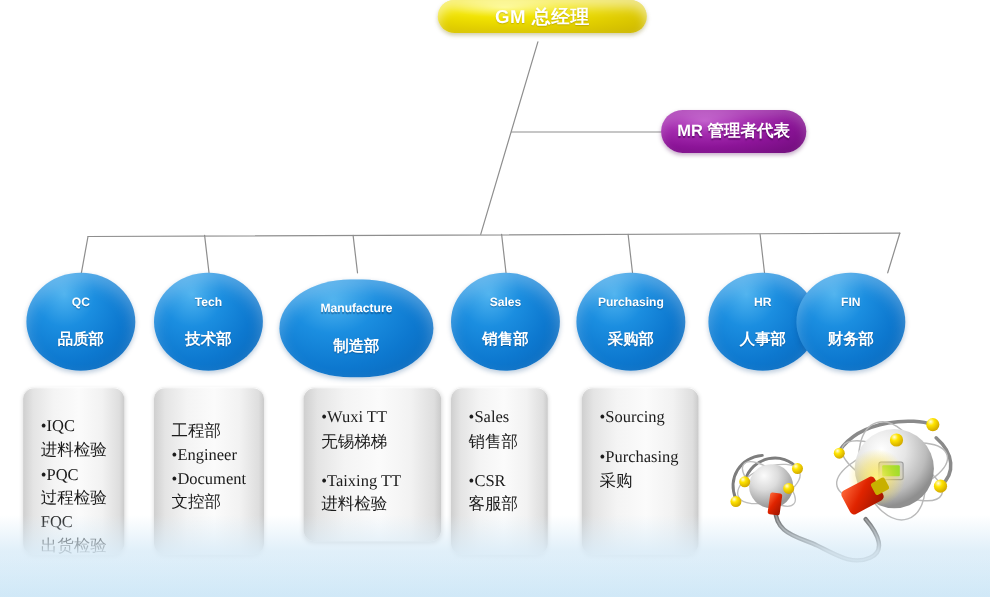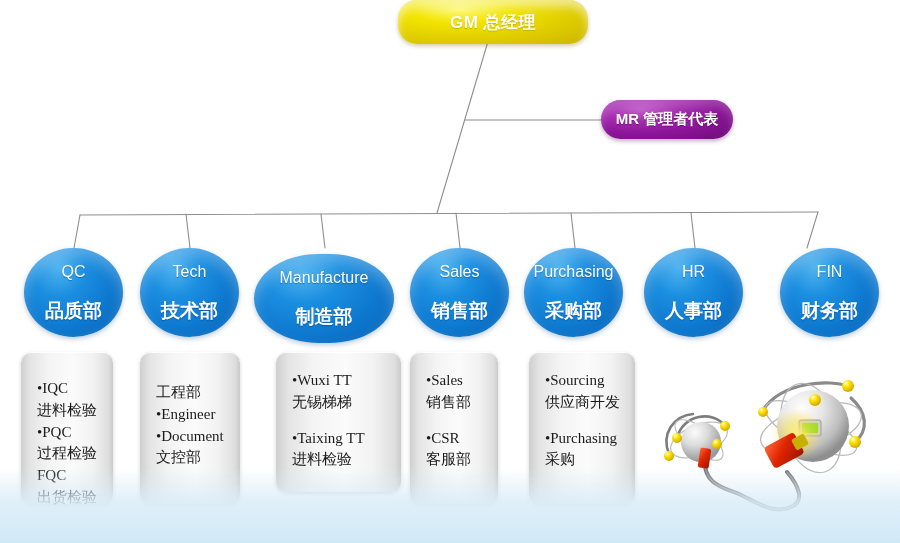--- a/index.html
+++ b/index.html
@@ -46,21 +46,21 @@
     width: 900px;
     height: 543px;
   }
 
   
   .gm-node {
     position: absolute;
     left: 398px;
     top: 0px;
     width: 190px;
-    height: 44px;
+    height: 30px;
     border-radius: 19px / 19px;
     background: radial-gradient(ellipse at 32% 22%, #fdf873 0%, #f2e400 28%, #e0cd00 62%, #cbb500 100%);
     box-shadow: 0 2px 4px rgba(120,108,0,0.35), inset 0 7px 10px rgba(255,255,255,0.55);
     display: flex;
     align-items: center;
     justify-content: center;
   }
   .gm-node .node-text {
     color: #ffffff;
     font-size: 17px;
@@ -103,28 +103,28 @@
     align-items: center;
     justify-content: center;
     text-align: center;
     line-height: 1.18;
   }
   .dept-node.wide {
     border-radius: 46% / 50%;
   }
   .dept-node .l-en {
     color: #ffffff;
-    font-size: 16px;
-    font-weight: normal;
+    font-size: 11px;
+    font-weight: bold;
     white-space: nowrap;
     text-shadow: 0 1px 1px rgba(5,55,105,0.45);
   }
   .dept-node .l-cn {
     color: #ffffff;
-    font-size: 19px;
+    font-size: 14px;
     font-weight: bold;
     white-space: nowrap;
     text-shadow: 0 1px 1px rgba(5,55,105,0.45);
     margin-top: 18px;
     text-align: center;
   }
 
   
   .detail-card {
     position: absolute;
@@ -211,21 +211,21 @@
   <div class="dept-node" style="left:524px; top:248px; width:99px; height:89px;">
     <span class="l-en">Purchasing</span>
     <span class="l-cn">采购部</span>
   </div>
 
   <div class="dept-node" style="left:644px; top:248px; width:99px; height:89px;">
     <span class="l-en">HR</span>
     <span class="l-cn">人事部</span>
   </div>
 
-  <div class="dept-node" style="left:780px; top:248px; width:99px; height:89px;">
+  <div class="dept-node" style="left:724px; top:248px; width:99px; height:89px;">
     <span class="l-en">FIN</span>
     <span class="l-cn">财务部</span>
   </div>
 
   <div class="detail-card" style="left:21px; top:352px; width:92px; height:152px;">
     <div class="line">•IQC</div>
     <div class="line">进料检验</div>
     <div class="line">•PQC</div>
     <div class="line">过程检验</div>
     <div class="line">FQC</div>
@@ -250,21 +250,20 @@
   <div class="detail-card" style="left:410px; top:352px; width:88px; height:152px; padding-top:18px;">
     <div class="line">•Sales</div>
     <div class="line">销售部</div>
     <div class="line gap"></div>
     <div class="line">•CSR</div>
     <div class="line">客服部</div>
   </div>
 
   <div class="detail-card" style="left:529px; top:352px; width:106px; height:152px; padding-top:18px;">
     <div class="line">•Sourcing</div>
-    <div class="line">供应商开发</div>
     <div class="line gap"></div>
     <div class="line">•Purchasing</div>
     <div class="line">采购</div>
   </div>
 
   <svg id="netart" viewBox="0 0 240 165" xmlns="http://www.w3.org/2000/svg">
     <defs>
       <radialGradient id="sphG" cx="34%" cy="26%" r="72%">
         <stop offset="0%" stop-color="#ffffff"></stop>
         <stop offset="42%" stop-color="#e6e6e6"></stop>

